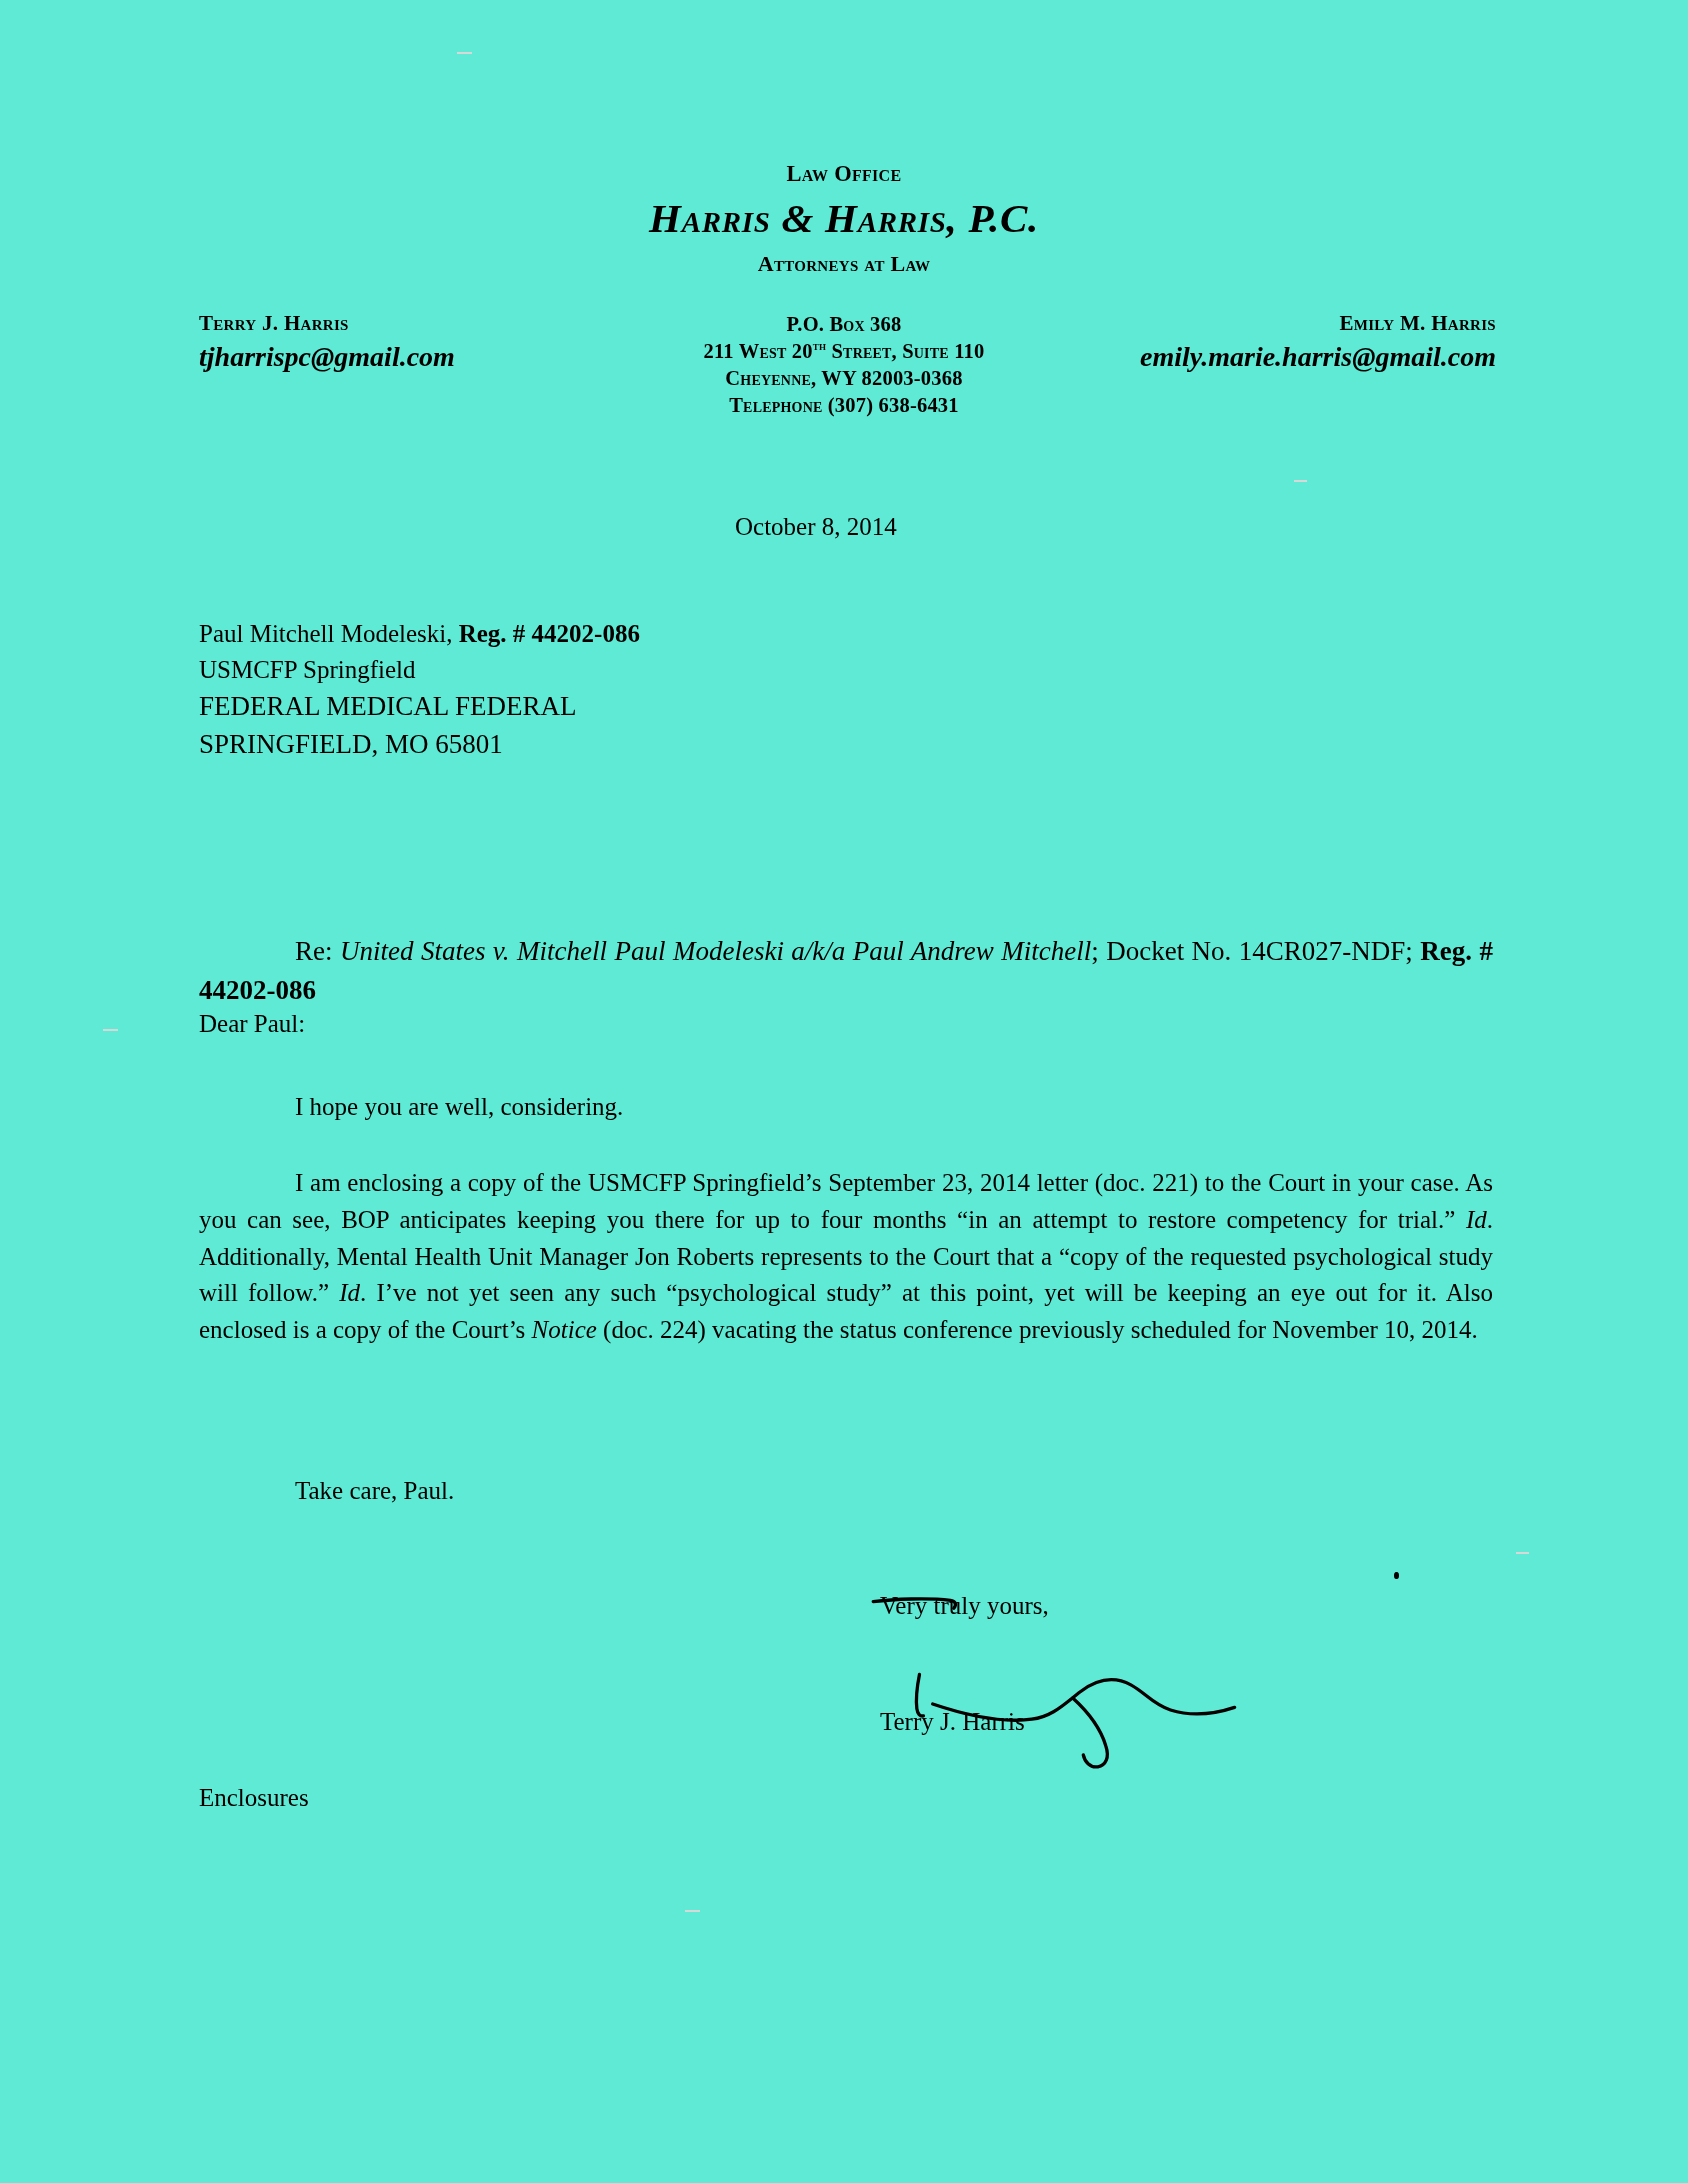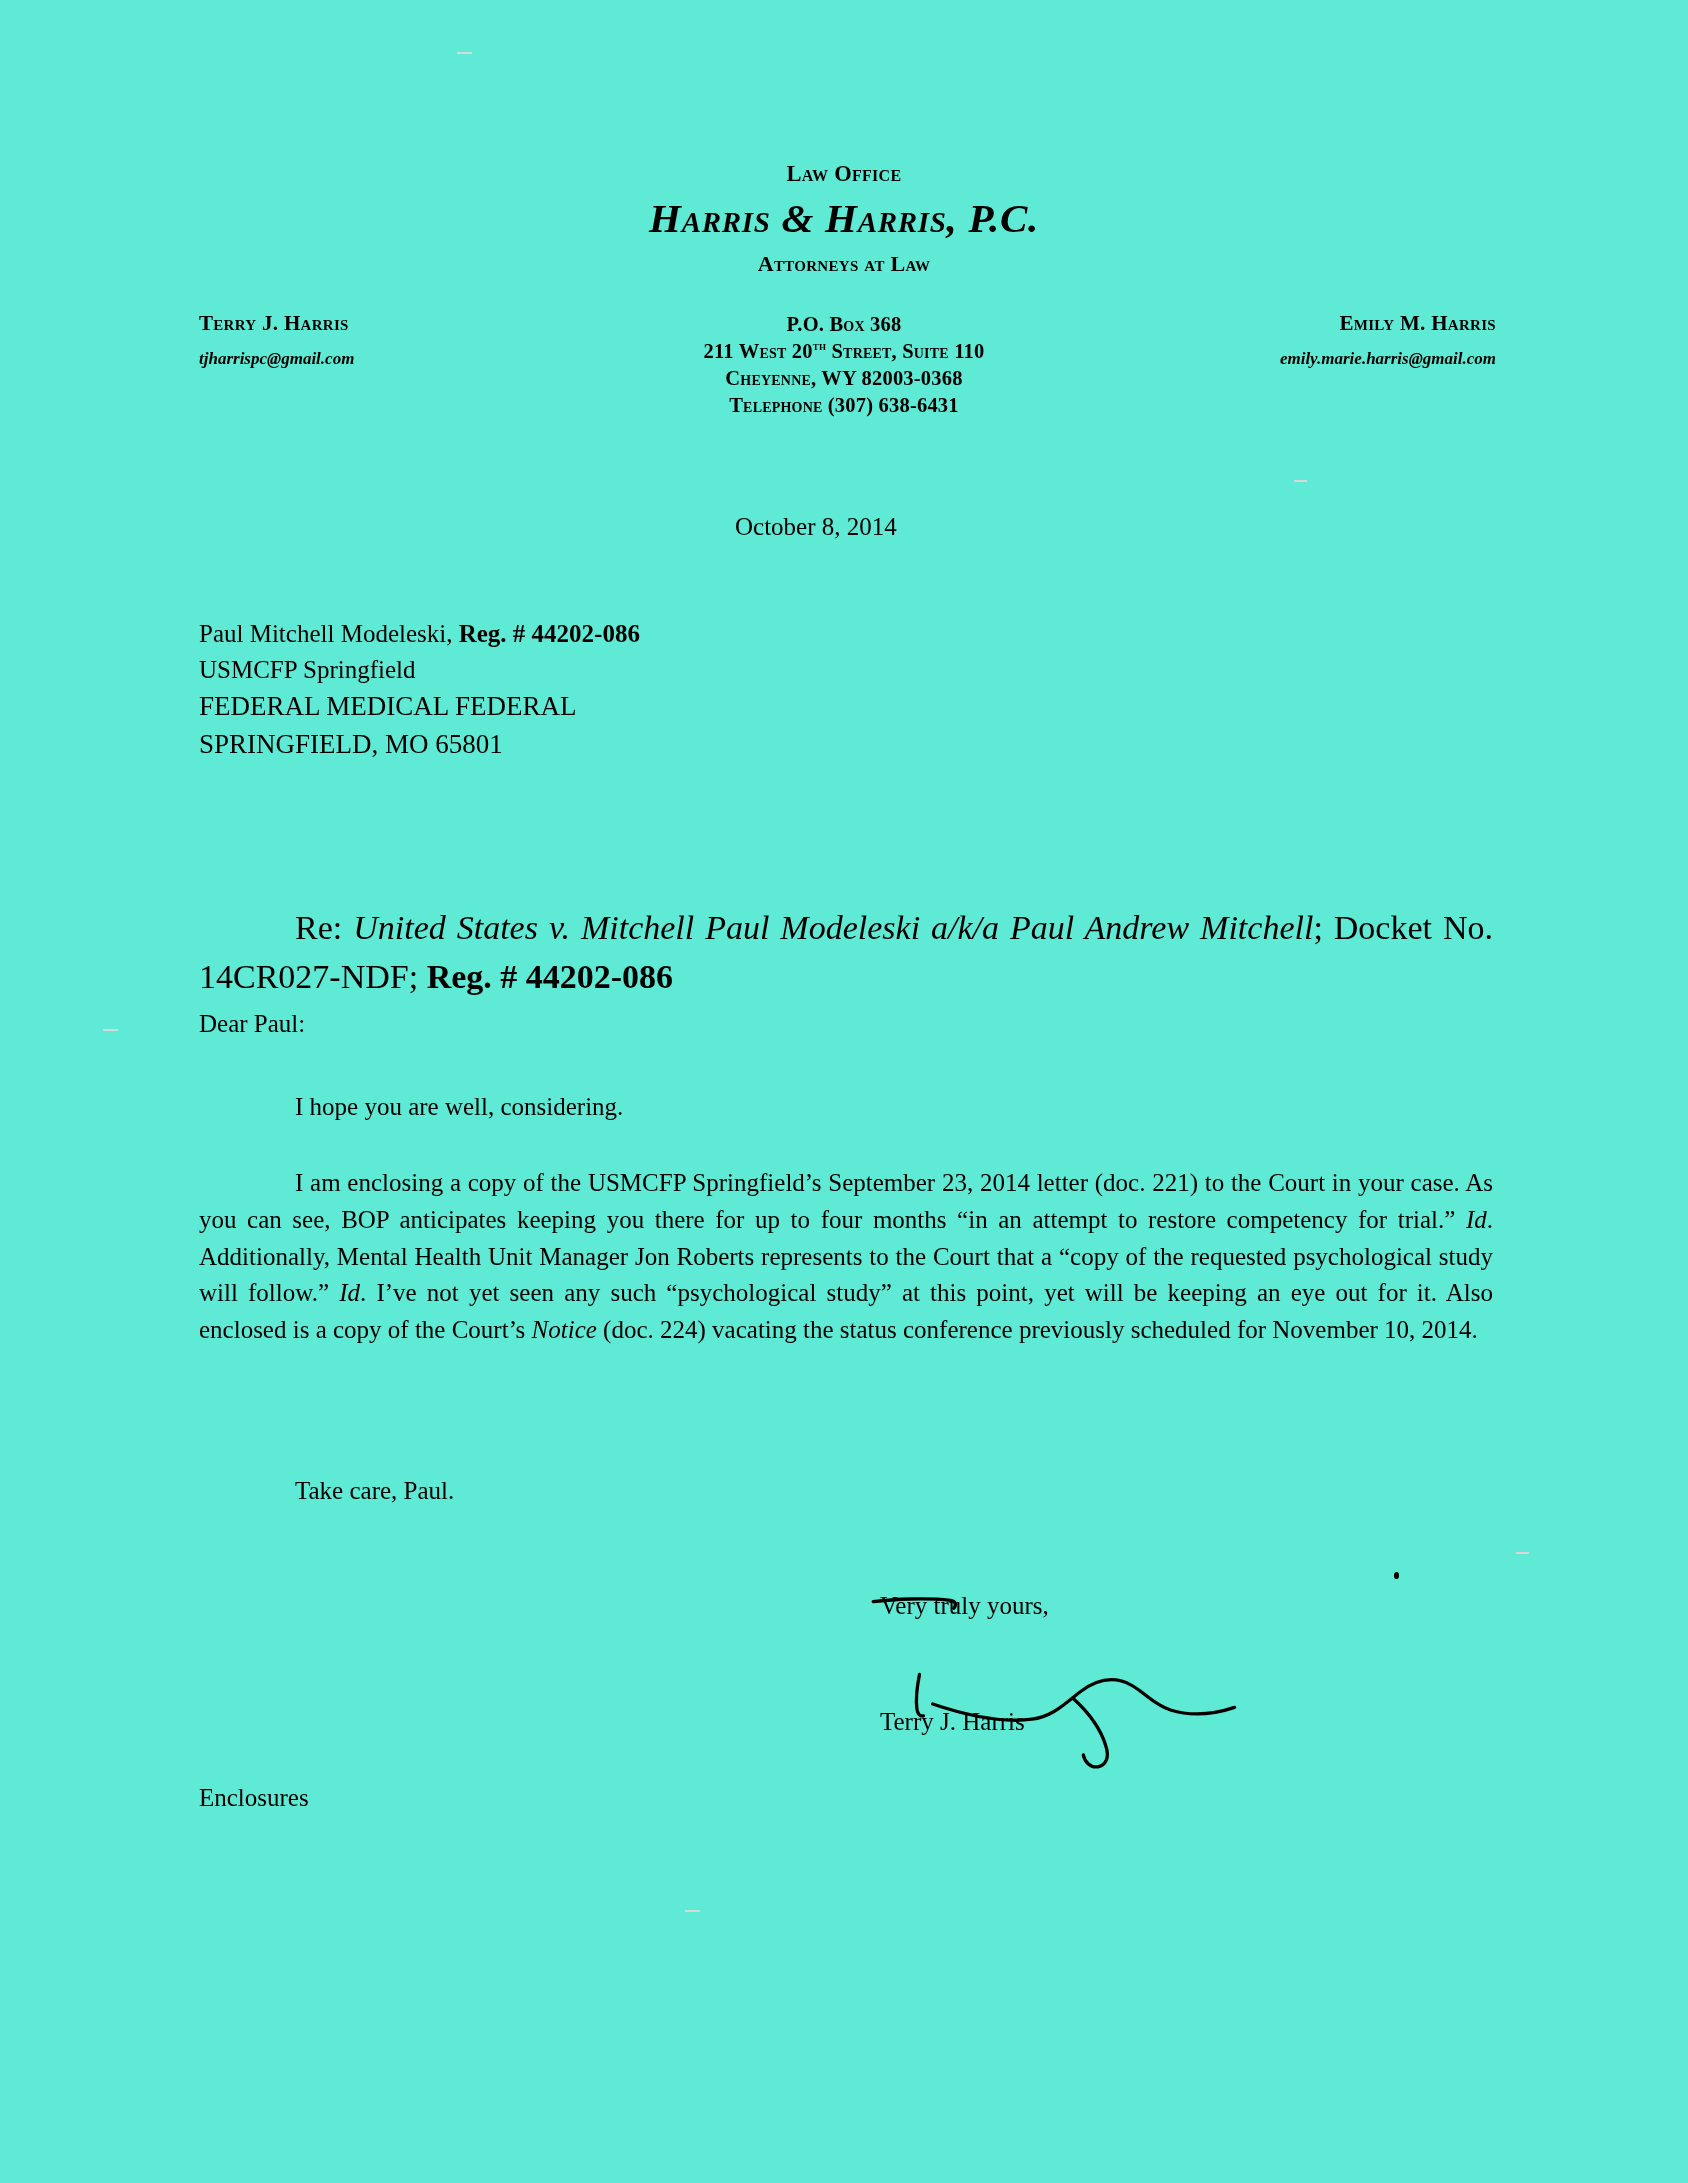--- a/index.html
+++ b/index.html
@@ -83,24 +83,24 @@
     text-align: right;
   }
   .name-line {
     font-size: 21px;
     font-weight: bold;
     font-variant: small-caps;
     letter-spacing: 0.3px;
     line-height: 1.15;
   }
   .email-line {
-    font-size: 17px;
+    font-size: 28px;
     font-weight: bold;
     font-style: italic;
-    margin-top: 14px;
+    margin-top: 6px;
     line-height: 1.15;
   }
   .addr-line {
     font-size: 20.5px;
     font-weight: bold;
     font-variant: small-caps;
     letter-spacing: 0.2px;
     line-height: 1.32;
   }
   .addr-line sup {
@@ -121,23 +121,23 @@
     width: 1125px;
     font-size: 25px;
     line-height: 1.42;
   }
   .addressee .b { font-weight: bold; }
   .addressee .bi { font-weight: bold; font-style: italic; }
   .addressee .big { font-size: 27px; }
   .re-block {
     position: absolute;
     left: 199px;
-    top: 904px;
+    top: 932px;
     width: 1294px;
-    font-size: 34px;
+    font-size: 27px;
     line-height: 1.44;
     text-align: justify;
   }
   .re-block .indent { display: inline-block; width: 96px; }
   .re-block i { font-style: italic; }
   .re-block .b { font-weight: bold; }
   .salutation {
     position: absolute;
     left: 199px;
     top: 1010px;

